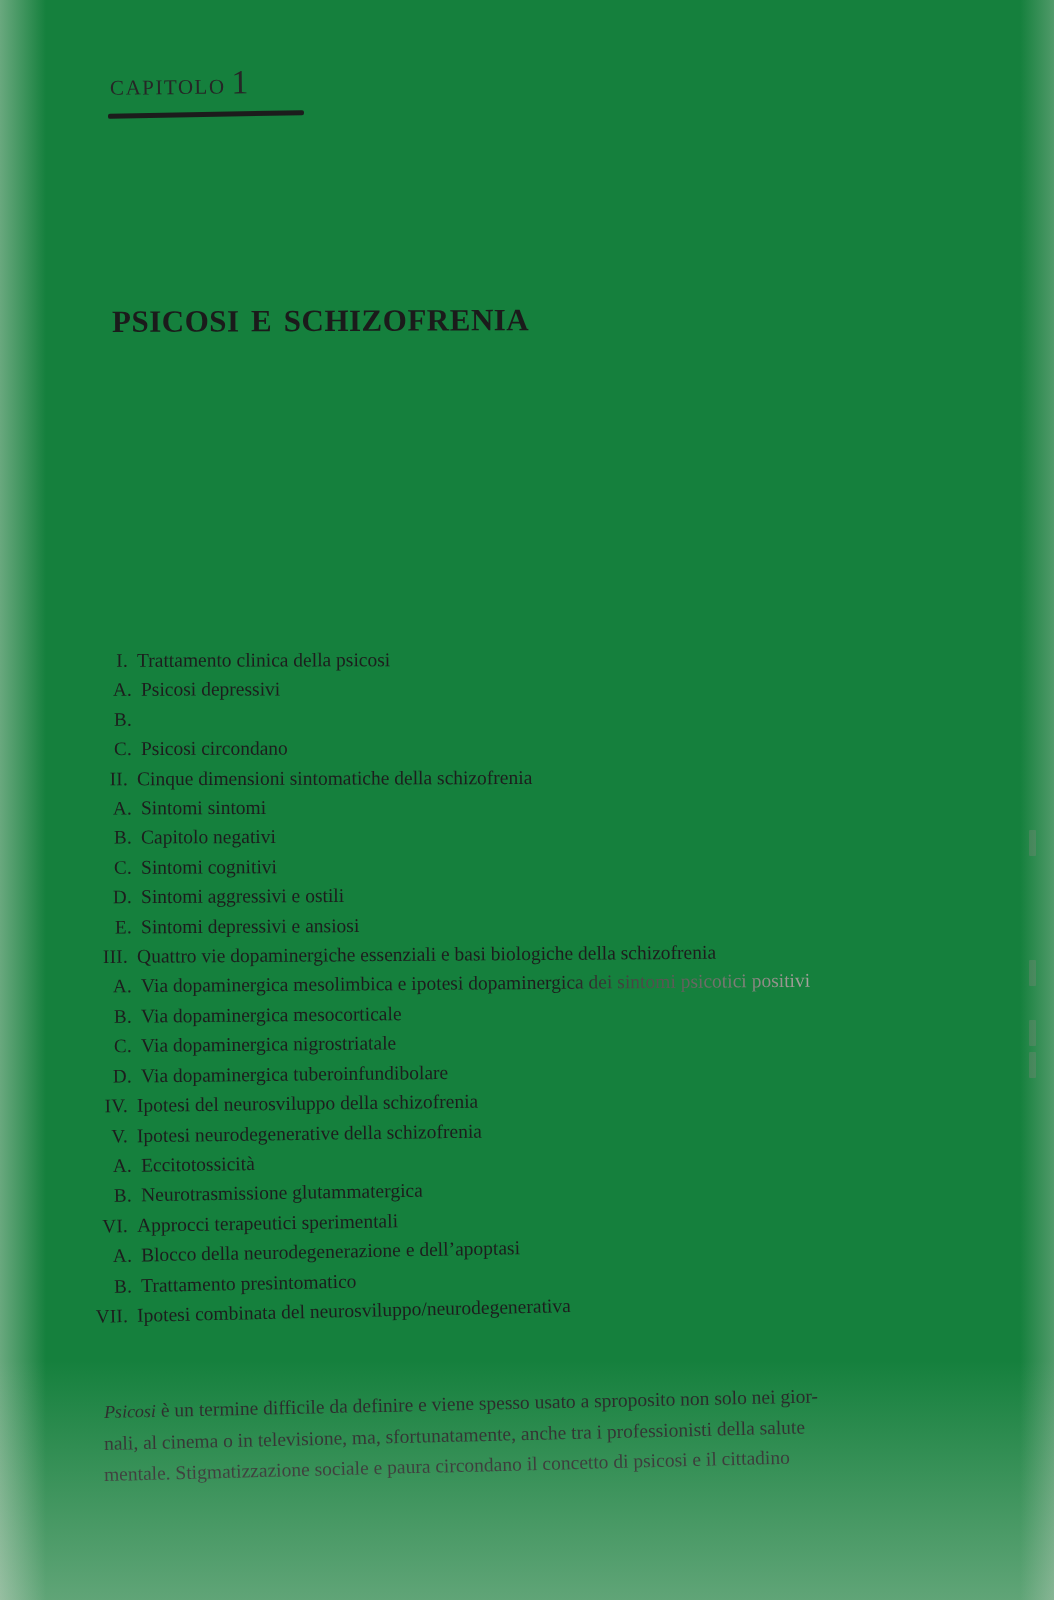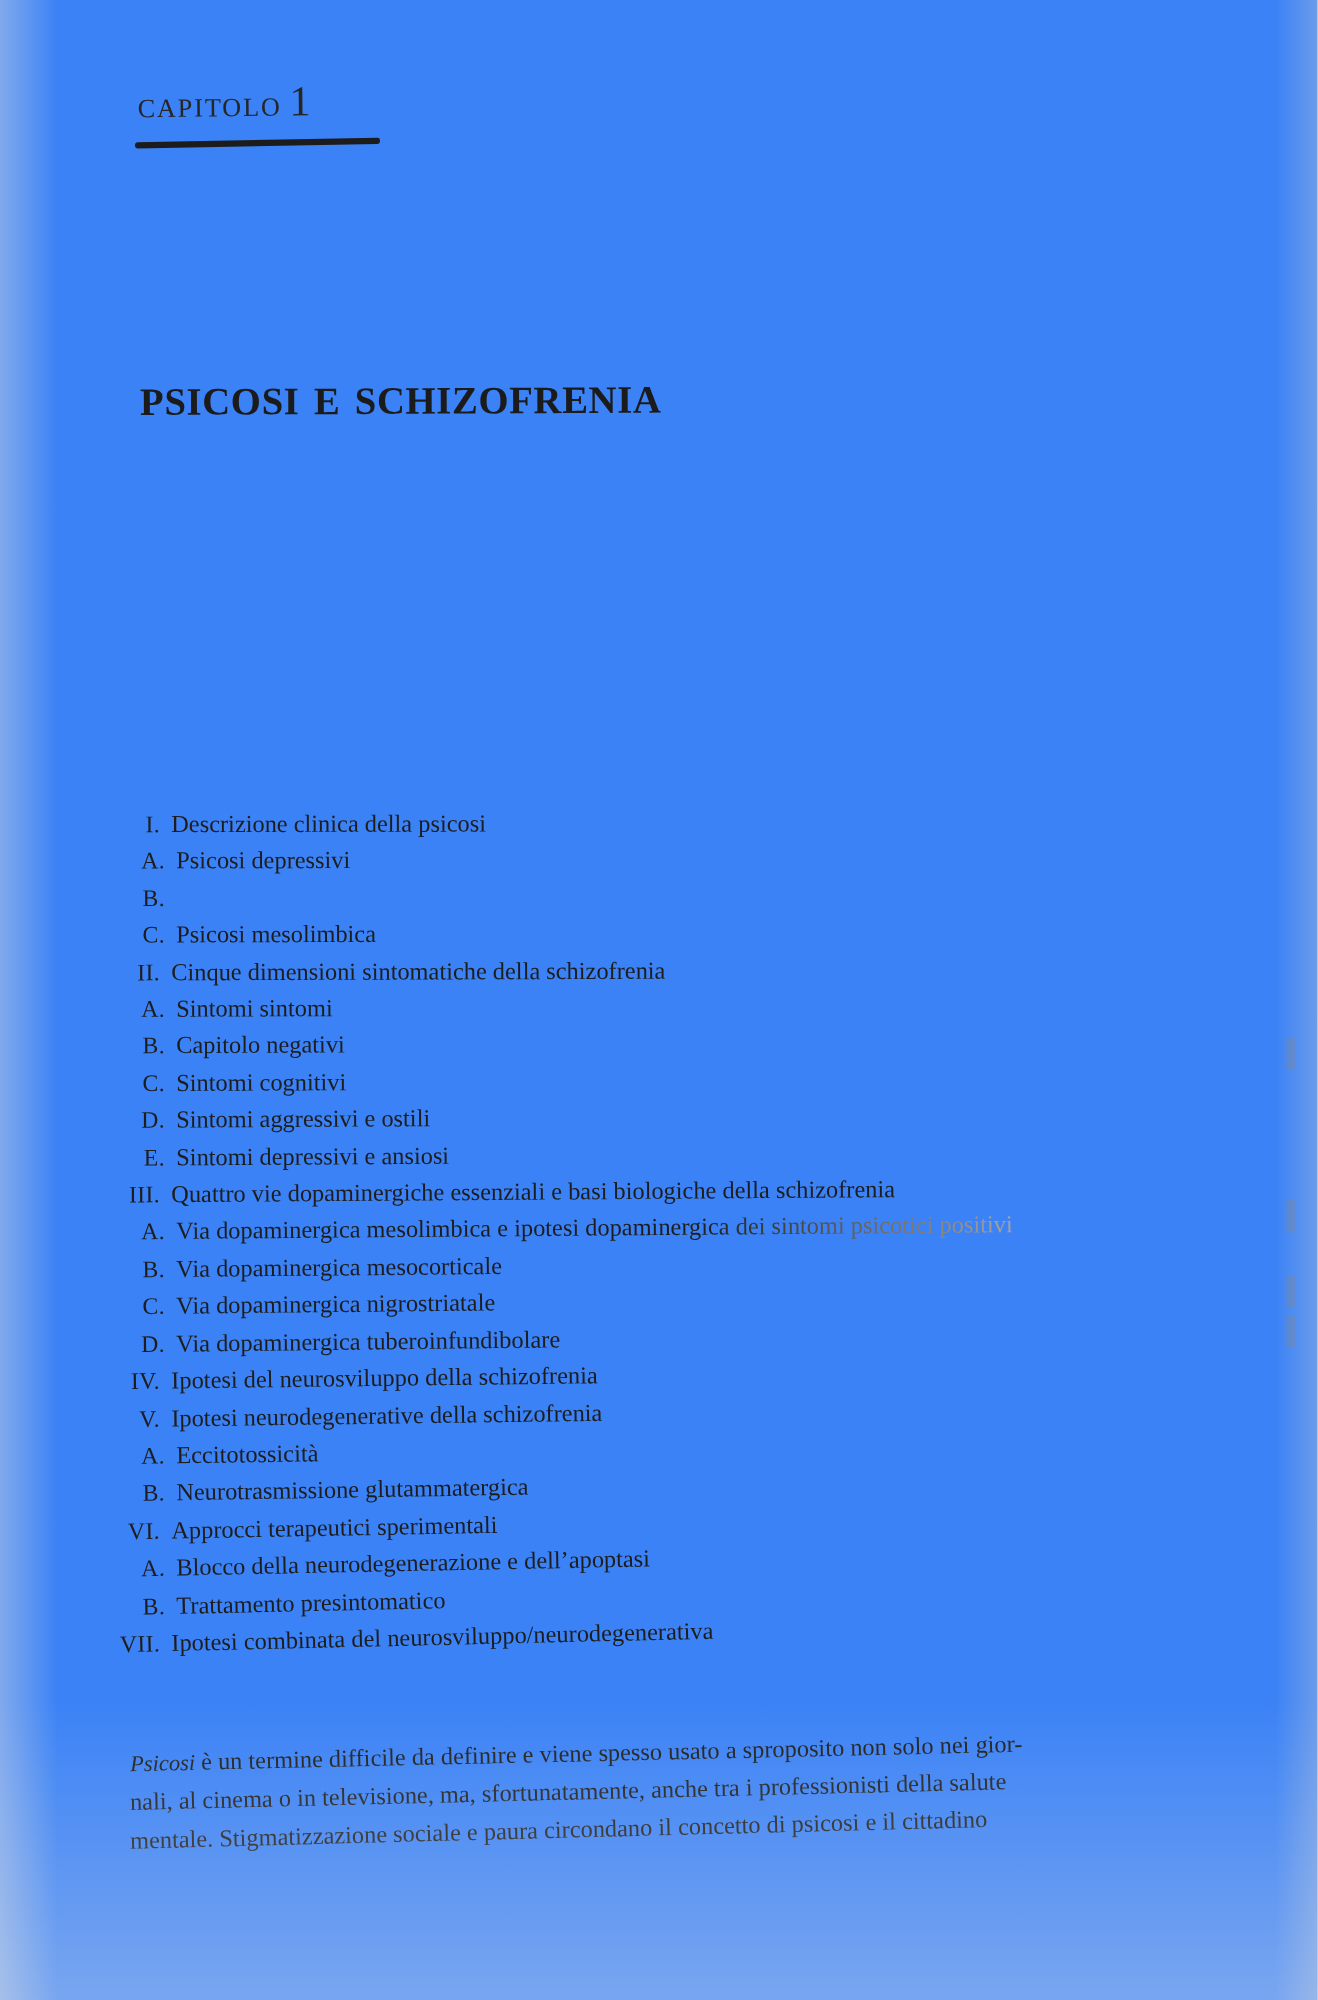--- a/index.html
+++ b/index.html
@@ -14,21 +14,22 @@
     position: relative;
     overflow: hidden;
     font-family: "Liberation Serif", "DejaVu Serif", serif;
     color: #1a1a1a;
     -webkit-font-smoothing: antialiased;
   }
 
   .page {
     position: absolute;
     inset: 0;
-    background: #3b82f6;
+    background: #15803d;
+    font-family: Liberation Serif, serif;
   }
 
   
   .chapter-label {
     position: absolute;
     left: 110px;
     top: 64px;
     font-size: 30px;
     letter-spacing: 1.5px;
     color: #262626;
@@ -201,32 +202,32 @@
   <div class="chapter-label">
     <span>Capitolo</span><span class="num">1</span>
   </div>
   <div class="chapter-rule"></div>
 
   <h1 class="chapter-title">Psicosi e Schizofrenia</h1>
 
   <div class="toc" id="toc">
       <div class="toc-row lvl1" data-i="0">
         <span class="marker">I.</span>
-        <span class="label">Descrizione clinica della psicosi</span>
+        <span class="label">Trattamento clinica della psicosi</span>
       </div>
       <div class="toc-row lvl2" data-i="1">
         <span class="marker">A.</span>
         <span class="label">Psicosi depressivi</span>
       </div>
       <div class="toc-row lvl2" data-i="2">
         <span class="marker">B.</span>
       </div>
       <div class="toc-row lvl2" data-i="3">
         <span class="marker">C.</span>
-        <span class="label">Psicosi mesolimbica</span>
+        <span class="label">Psicosi circondano</span>
       </div>
       <div class="toc-row lvl1" data-i="4">
         <span class="marker">II.</span>
         <span class="label">Cinque dimensioni sintomatiche della schizofrenia</span>
       </div>
       <div class="toc-row lvl2" data-i="5">
         <span class="marker">A.</span>
         <span class="label">Sintomi sintomi</span>
       </div>
       <div class="toc-row lvl2" data-i="6">

